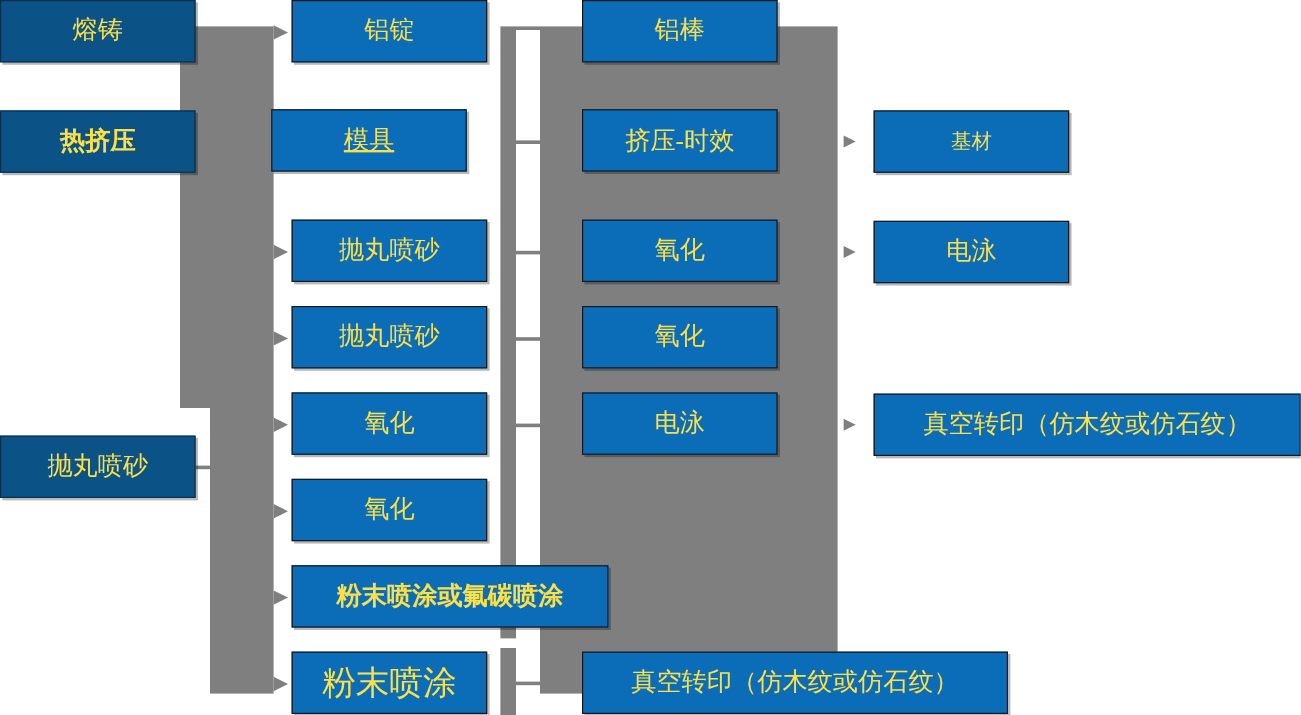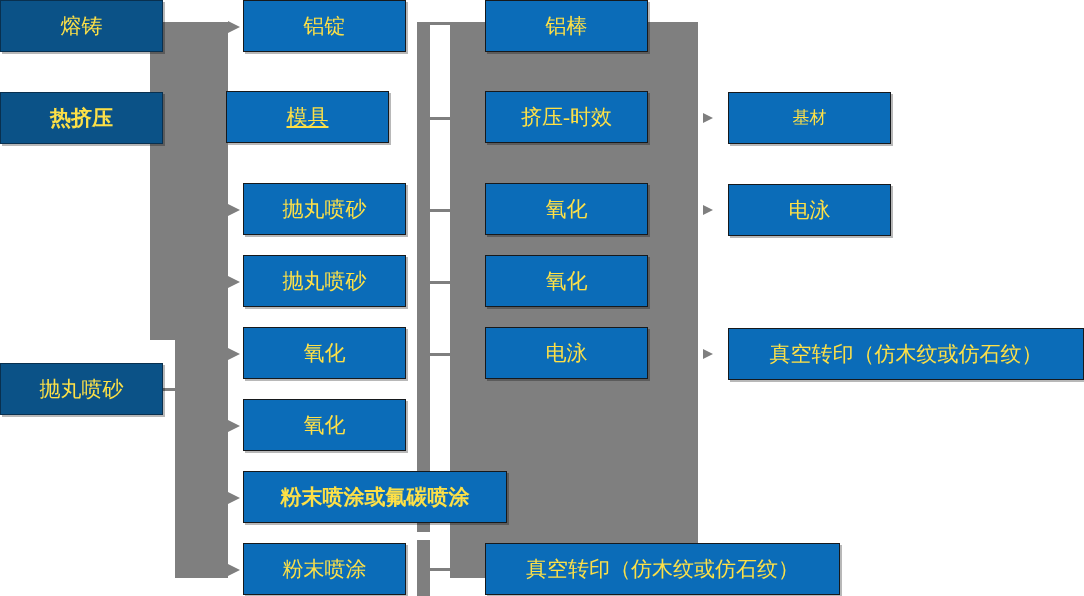--- a/index.html
+++ b/index.html
@@ -124,21 +124,21 @@
   </div>
   <div class="node bright" style="left:243px; top:327px; width:163px; height:52px; font-size:21px;">
     <span class="label">氧化</span>
   </div>
   <div class="node bright" style="left:243px; top:399px; width:163px; height:52px; font-size:21px;">
     <span class="label">氧化</span>
   </div>
   <div class="node bright" style="left:243px; top:471px; width:264px; height:52px; font-size:21px;font-weight:bold;">
     <span class="label">粉末喷涂或氟碳喷涂</span>
   </div>
-  <div class="node bright" style="left:243px; top:543px; width:163px; height:52px; font-size:21px;">
+  <div class="node bright" style="left:243px; top:543px; width:163px; height:52px; font-size:28px;">
     <span class="label">粉末喷涂</span>
   </div>
 
   <div class="node bright" style="left:485px; top:0px; width:163px; height:52px; font-size:21px;">
     <span class="label">铝棒</span>
   </div>
   <div class="node bright" style="left:485px; top:91px; width:163px; height:52px; font-size:21px;font-family:Liberation Serif, serif;">
     <span class="label">挤压-时效</span>
   </div>
   <div class="node bright" style="left:485px; top:183px; width:163px; height:52px; font-size:21px;">

